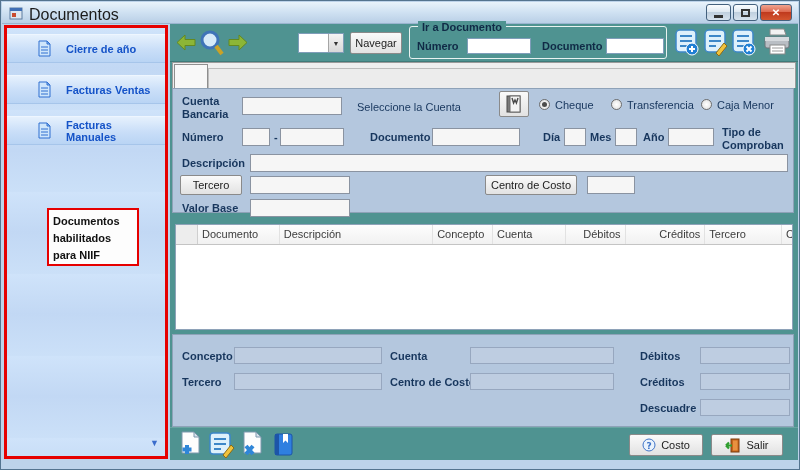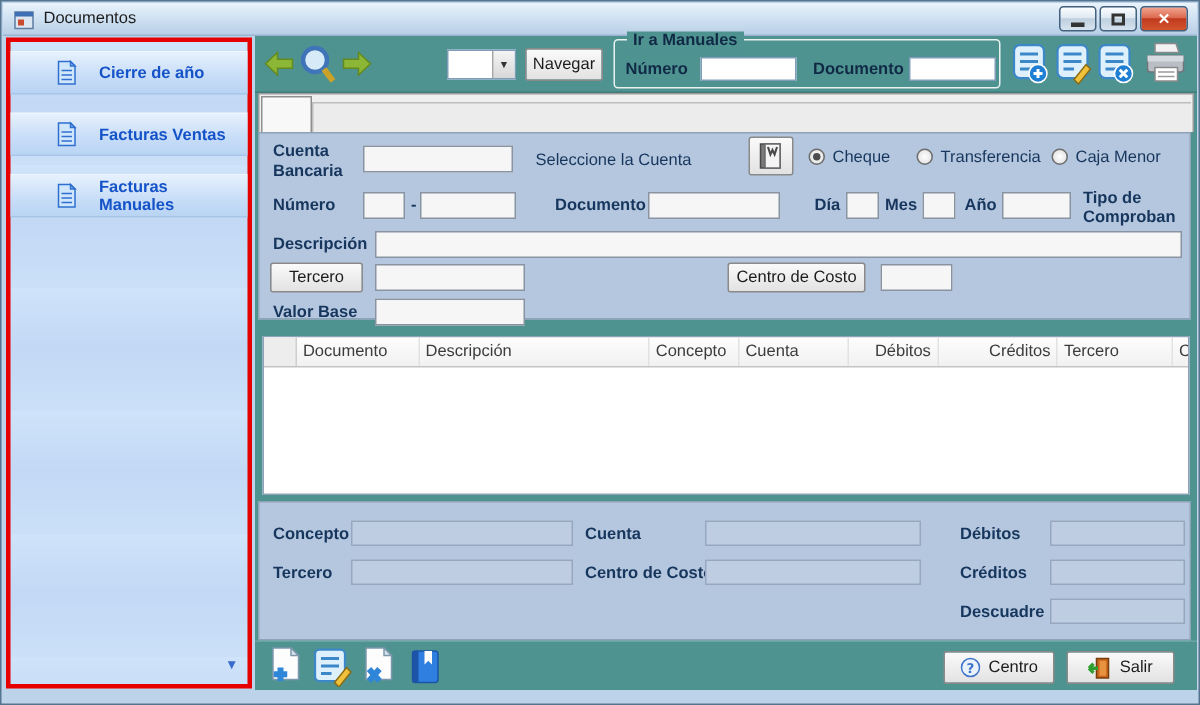--- a/index.html
+++ b/index.html
@@ -7,21 +7,21 @@
   body { font-family: "Liberation Sans", sans-serif; background:#fff; }
 
   .window { position:relative; width:800px; height:470px; border:1px solid #54748f;
             background:#bdd3ea; overflow:hidden; }
 
   
   .titlebar { position:absolute; left:1px; top:1px; width:796px; height:22px;
               background:linear-gradient(#e9f3fb, #cfe1f2 50%, #b9cfe6);
               border-bottom:1px solid #9ab4cf; }
   .app-icon { position:absolute; left:7px; top:4px; width:14px; height:14px; }
-  .title-text { position:absolute; left:27px; top:4px; font-size:11px; color:#1c1c1c; }
+  .title-text { position:absolute; left:27px; top:4px; font-size:16px; color:#1c1c1c; }
   .win-btns { position:absolute; right:6px; top:2px; display:flex; gap:2px; }
   .win-btn { width:25px; height:17px; border:1px solid #44617e; border-radius:3px;
              background:linear-gradient(#fbfdfe,#dfe9f2 45%,#c0d0df 50%,#d6e2ee);
              display:flex; align-items:center; justify-content:center;
              font-size:9px; color:#333; }
   .win-btn.close { width:32px; background:linear-gradient(#f0a490,#dd6a50 45%,#c03a1e 50%,#d4552f);
                    color:#fff; font-weight:bold; font-size:10px; }
   .glyph-min { width:9px; height:3px; background:#333; margin-top:7px; }
   .glyph-max { width:9px; height:8px; border:2px solid #333; background:transparent; }
 
@@ -157,20 +157,21 @@
     <div class="side-item">
       <svg class="doc-ic" width="15" height="17" viewBox="0 0 15 17">
         <path d="M2 1 h8 l3 3 v12 h-11 z" fill="#cfe6fb" stroke="#2f6fd0"></path>
         <path d="M10 1 l3 3 h-3 z" fill="#8fc0f0" stroke="#2f6fd0"></path>
         <line x1="4" y1="7" x2="11" y2="7" stroke="#2f6fd0"></line>
         <line x1="4" y1="10" x2="11" y2="10" stroke="#2f6fd0"></line>
         <line x1="4" y1="13" x2="11" y2="13" stroke="#2f6fd0"></line>
       </svg>
       <span class="lbl-blue">Facturas Manuales</span>
     </div>
+    <div class="note-box">Documentos habilitados para NIIF</div>
     <span class="side-arrow">▼</span>
   </div>
 
   <div class="main">
 
     <div class="toolbar-top">
       <svg class="ico-btn" style="left:6px;top:10px;" width="20" height="17" viewBox="0 0 20 17">
         <path d="M9 1 L1 8.5 L9 16 L9 11.5 L19 11.5 L19 5.5 L9 5.5 Z" fill="#8cb636" stroke="#64891f"></path>
       </svg>
       <svg class="ico-btn" style="left:29px;top:5px;" width="26" height="28" viewBox="0 0 26 28">
@@ -181,21 +182,21 @@
         <path d="M11 1 L19 8.5 L11 16 L11 11.5 L1 11.5 L1 5.5 L11 5.5 Z" fill="#8cb636" stroke="#64891f"></path>
       </svg>
       <span class="lbl-toolbar" style="left:88px;top:14px;padding-left:46px;">Prefijo:</span>
       <div class="combo">
         <span class="val"></span>
         <span class="arrow">▼</span>
       </div>
       <button class="btn navegar">Navegar</button>
 
       <div class="goto-group">
-        <span class="goto-title">Ir a Manuales</span>
+        <span class="goto-title">Ir a Documento</span>
         <span class="goto-lbl" style="left:7px;top:13px;">Número</span>
         <input class="goto-field" style="left: 57px; top: 11px; width: 64px;" value="">
         <span class="goto-lbl" style="left:132px;top:13px;">Documento</span>
         <input class="goto-field" style="left: 196px; top: 11px; width: 58px;" value="">
       </div>
 
       <svg class="ico-btn" style="left:505px;top:5px;" width="24" height="28" viewBox="0 0 24 28">
         <rect x="1" y="1" width="20" height="22" rx="4" fill="#ddf0fb" stroke="#3c87c8" stroke-width="1.5"></rect>
         <line x1="5" y1="7" x2="17" y2="7" stroke="#3c87c8" stroke-width="2"></line>
         <line x1="5" y1="12" x2="17" y2="12" stroke="#3c87c8" stroke-width="2"></line>
@@ -334,21 +335,21 @@
         <rect x="1" y="1" width="17" height="21" rx="2" fill="#2f7fe0" stroke="#1c55a8"></rect>
         <rect x="1" y="1" width="4" height="21" fill="#1c55a8"></rect>
         <path d="M9 1 h5 v9 l-2.5 -2.5 l-2.5 2.5 z" fill="#fff"></path>
       </svg>
 
       <button class="btn ayuda">
         <svg width="14" height="14" viewBox="0 0 14 14">
           <circle cx="7" cy="7" r="6" fill="#eaf3fc" stroke="#3f74c8"></circle>
           <text x="7" y="10.5" text-anchor="middle" font-size="9" font-family="DejaVu Sans" fill="#3f74c8" font-weight="bold">?</text>
         </svg>
-        <span>Centro</span>
+        <span>Costo</span>
       </button>
       <button class="btn salir">
         <svg width="15" height="15" viewBox="0 0 15 15">
           <rect x="6" y="1" width="8" height="13" fill="#c8651c" stroke="#7a3c0c"></rect>
           <rect x="8" y="2.5" width="4.5" height="10" fill="#e8913f"></rect>
           <path d="M7 7.5 L1 7.5 M1 7.5 L4 4.5 M1 7.5 L4 10.5" stroke="#2f9e2f" stroke-width="2.2" fill="none"></path>
         </svg>
         <span>Salir</span>
       </button>
     </div>

